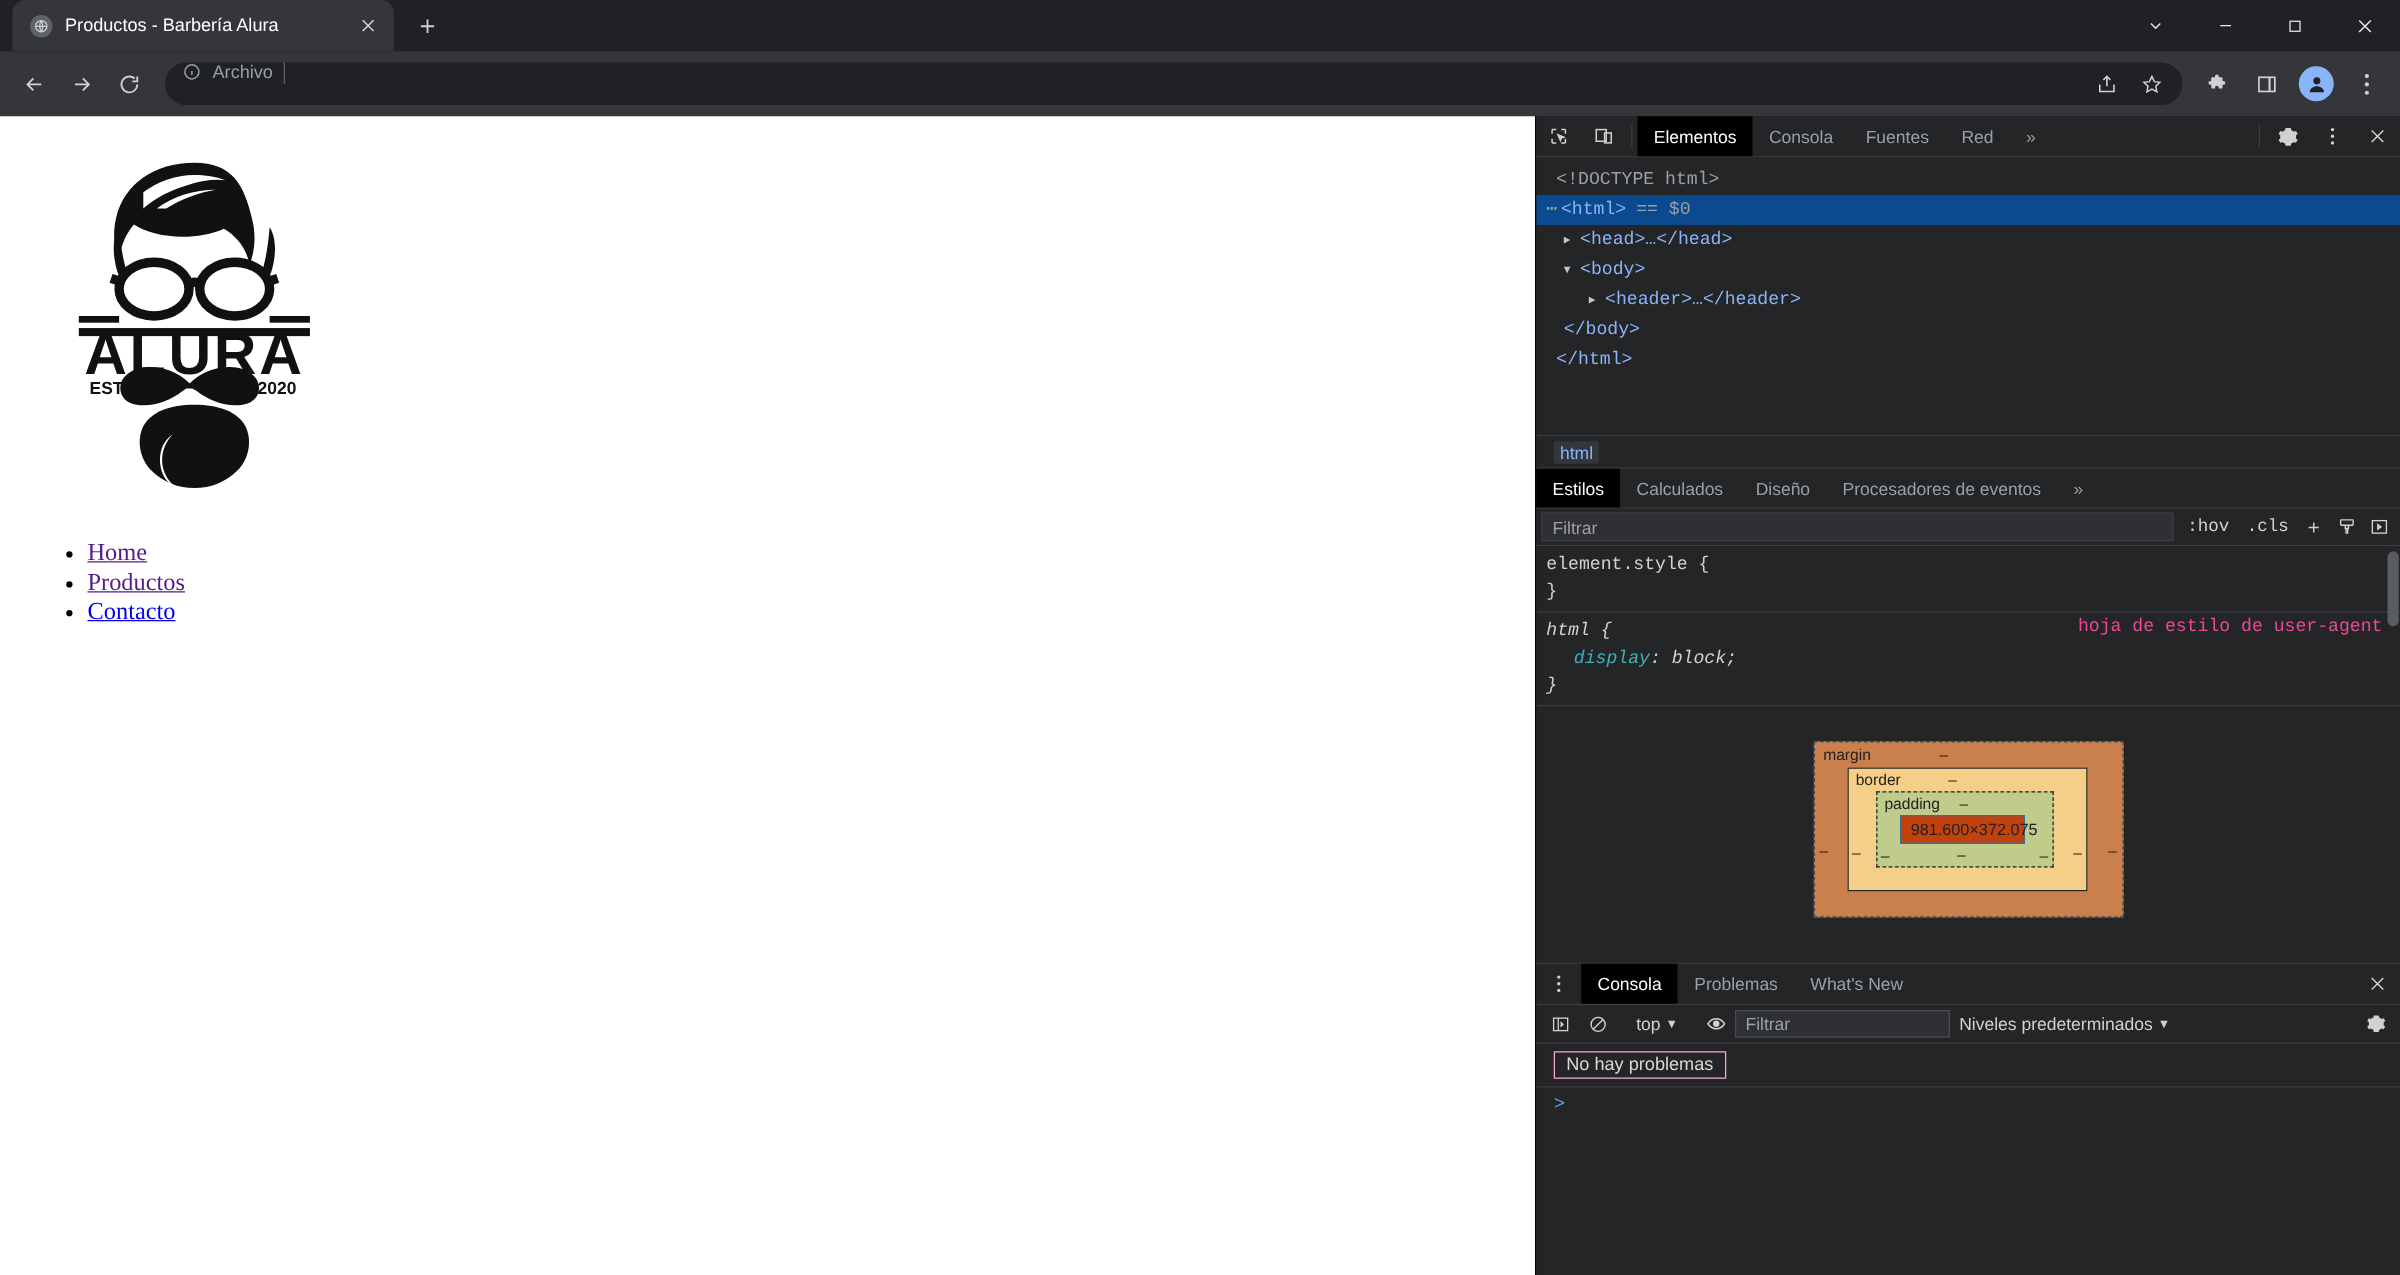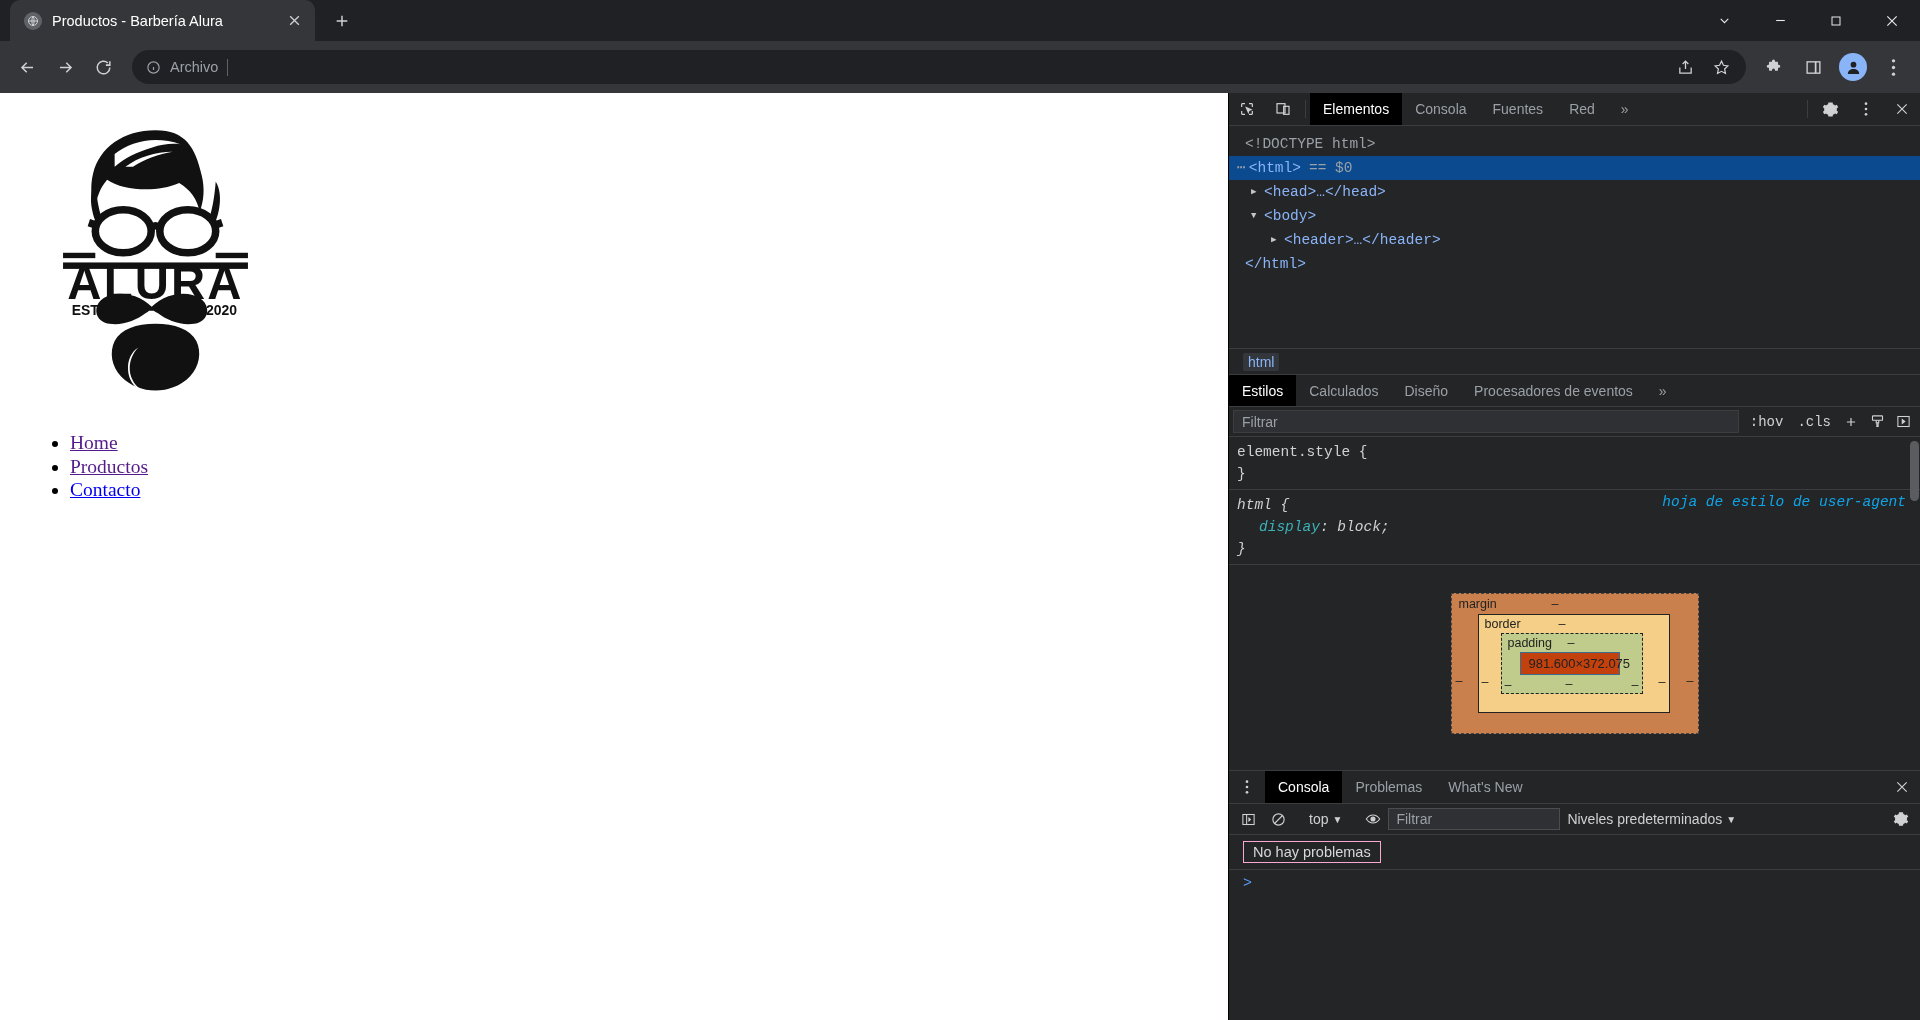--- a/index.html
+++ b/index.html
@@ -42,21 +42,21 @@
   .toolbar {
     height: 52px; background: #35363a; display: flex; align-items: center;
     padding: 0 10px; gap: 4px; flex: 0 0 52px;
   }
   .nav-btn {
     width: 34px; height: 34px; border-radius: 50%; display: flex;
     align-items: center; justify-content: center; flex: 0 0 34px;
   }
   .omnibox {
     flex: 1; height: 34px; background: #202124; border-radius: 17px;
-    display: flex; align-items: center; padding: 0 8px 0 14px; gap: 9px; margin: 0 8px;
+    display: flex; align-items: flex-start; padding: 0 8px 0 14px; gap: 9px; margin: 0 8px;
     min-width: 0;
   }
   .omni-scheme { color: #9aa0a6; font-size: 14.5px; white-space: nowrap; }
   .omni-sep { width: 1px; height: 17px; background: #5f6368; flex: 0 0 1px; }
   .omni-url {
     color: #e8eaed; font-size: 14.5px; white-space: nowrap; overflow: hidden;
     text-overflow: ellipsis; flex: 1;
   }
   .omni-actions { display: flex; align-items: center; gap: 2px; margin-left: auto; }
   .tool-icon { width: 34px; height: 34px; display: flex; align-items: center; justify-content: center; flex: 0 0 34px; }
@@ -137,22 +137,22 @@
     flex: 1; background: #242527; overflow: hidden; position: relative;
     font-family: "Liberation Mono", monospace; font-size: 14.5px; min-height: 0;
   }
   .css-rule { padding: 4px 0 4px 8px; border-bottom: 1px solid #3b3d3f; position: relative; }
   .css-line { line-height: 22px; color: #cfd1d3; white-space: nowrap; }
   .css-sel { color: #cfd1d3; }
   .css-sel-italic { font-style: italic; }
   .css-prop { color: #3bb2b8; padding-left: 22px; }
   .css-val { color: #cfd1d3; }
   .css-origin {
-    position: absolute; right: 14px; top: 4px; color: #0ea5e9;
-    font-style: italic; font-size: 14.5px;
+    position: absolute; right: 14px; top: 4px; color: #ec4899;
+    font-size: 14.5px;
   }
 
   
   .boxmodel-area { display: flex; justify-content: center; padding-top: 28px; }
   .bm { font-family: "Liberation Sans", sans-serif; font-size: 12.5px; color: #222; }
   .bm-margin {
     background: #c9804c; border: 1px dashed #444; padding: 4px 18px 4px 4px;
     position: relative; width: 248px;
   }
   .bm-border { background: #f5cf87; border: 1px solid #222; padding: 4px 16px 4px 4px; margin: 16px 10px 16px 22px;}
@@ -418,20 +418,23 @@
           <span class="tag">&lt;head&gt;…&lt;/head&gt;</span>
         </div>
         <div class="dom-row dom-indent1">
           <span class="arrow">▼</span>
           <span class="tag">&lt;body&gt;</span>
         </div>
         <div class="dom-row dom-indent2">
           <span class="arrow">▶</span>
           <span class="tag">&lt;header&gt;…&lt;/header&gt;</span>
         </div>
+        <div class="dom-row dom-indent1">
+          <span class="tag">&lt;/body&gt;</span>
+        </div>
         <div class="dom-row">
           <span style="padding-left:8px" class="tag">&lt;/html&gt;</span>
         </div>
       </div>
 
       <div class="dt-breadcrumb">
         <span class="crumb">html</span>
       </div>
 
       <div class="dt-stylesbar">

